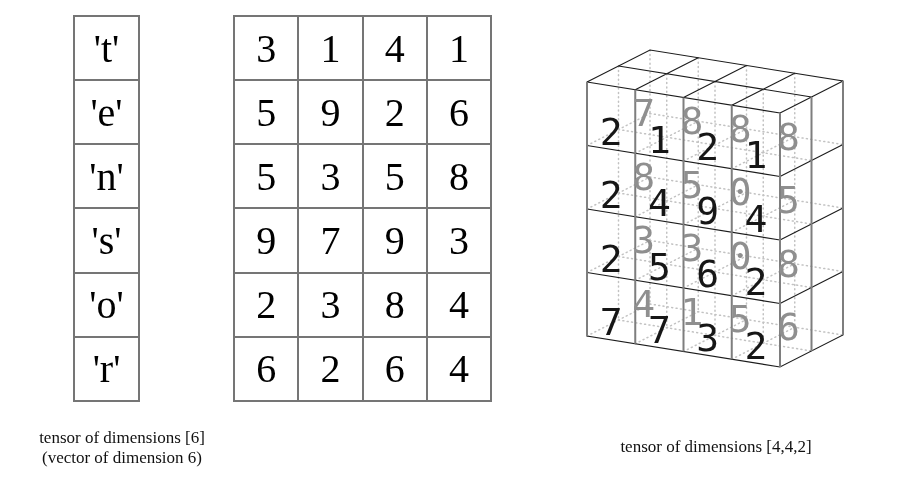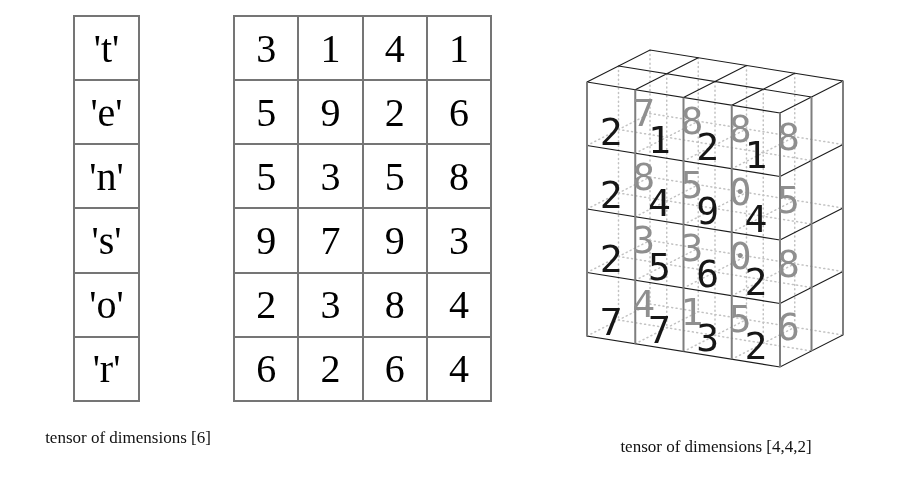--- a/index.html
+++ b/index.html
@@ -9,21 +9,21 @@
   
   .gridbox { position:absolute; display:grid; border:1px solid #757575; background:#fff; box-sizing:border-box; }
   .cell { border:1px solid #757575; display:flex; align-items:center; justify-content:center;
           font-size:40px; color:#000; box-sizing:border-box; overflow:hidden; }
 
   #vector { left:73px; top:15px; width:67px; height:387px; grid-template-rows:repeat(6,1fr); }
   #matrix { left:233px; top:15px; width:259px; height:387px;
             grid-template-columns:repeat(4,1fr); grid-template-rows:repeat(6,1fr); }
 
   .caption { position:absolute; text-align:center; font-size:17px; line-height:19.5px; color:#111; }
-  #caption-vector { left:0px;   top:428px; width:244px;margin-left:6px; }
+  #caption-vector { left:0px;   top:428px; width:244px; }
   #caption-matrix { left:243px; top:428px; width:240px; }
   #caption-tensor { left:566px; top:429px; width:300px;margin-top:8px; }
 
   
   #cube-svg { position:absolute; left:0; top:0; }
   .solid  { stroke:#1c1c1c; stroke-width:1.1; fill:none; }
   .vline  { stroke:#7e7e7e; stroke-width:2;   fill:none; }
   .dotted { stroke:#c2c2c2; stroke-width:1.5; fill:none; stroke-dasharray:1 3.4; stroke-linecap:round; }
   .cube-digit { font:38px "DejaVu Sans Mono",monospace; fill:#161616; }
   .cube-digit.back { fill:#8f8f8f; }
@@ -125,18 +125,19 @@
     <text class="cube-digit" text-anchor="middle" x="707.6" y="287.4">6</text>
     <text class="cube-digit" text-anchor="middle" x="755.9" y="295.1">2</text>
     <text class="cube-digit" text-anchor="middle" x="611.1" y="335.4">7</text>
     <text class="cube-digit" text-anchor="middle" x="659.4" y="343.1">7</text>
     <text class="cube-digit" text-anchor="middle" x="707.6" y="350.9">3</text>
     <text class="cube-digit" text-anchor="middle" x="755.9" y="358.6">2</text>
   </svg>
 
   <div id="caption-vector" class="caption">
     <div>tensor of dimensions [6]</div>
+    <div>(vector of dimension 6)</div>
   </div>
   <div id="caption-tensor" class="caption">
     <div>tensor of dimensions [4,4,2]</div>
   </div>
 
 </div>
 
 </body></html>

